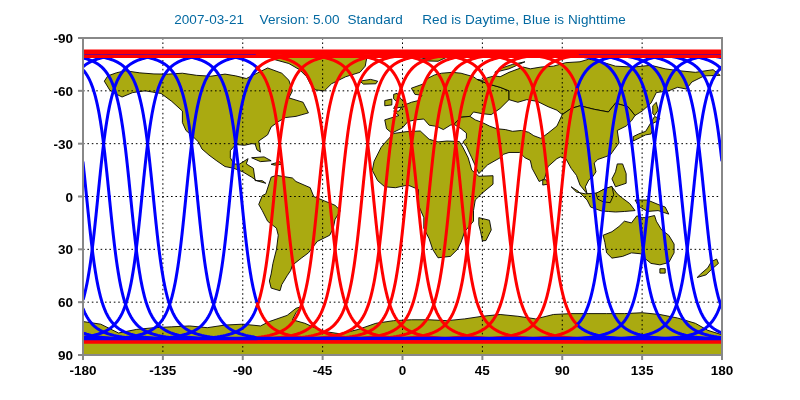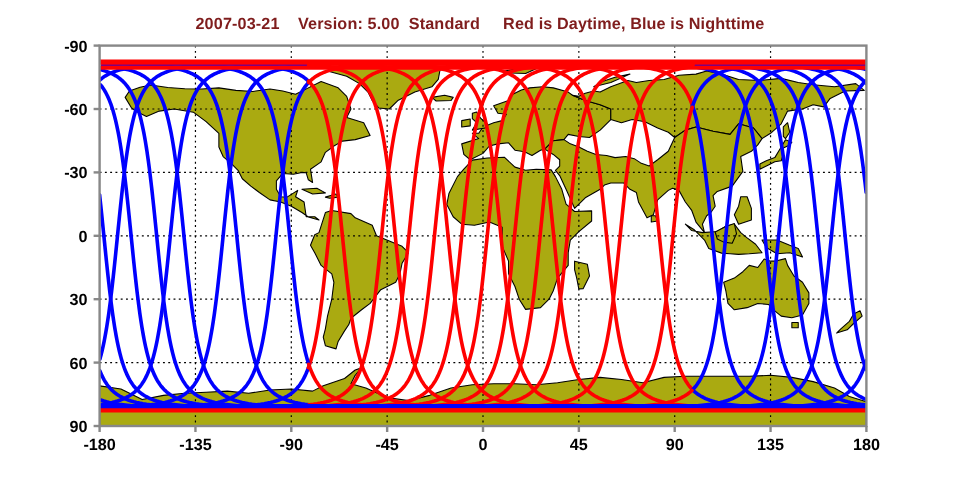--- a/index.html
+++ b/index.html
@@ -1,20 +1,20 @@
 <!DOCTYPE html>
 <html><head>
 <meta charset="utf-8">
 <style>
   html,body{margin:0;padding:0;background:#ffffff;}
   body{width:800px;height:400px;overflow:hidden;
        font-family:"Liberation Sans","DejaVu Sans",sans-serif;}
   #root{position:relative;width:800px;height:400px;background:#fff;}
   #title{position:absolute;left:0;top:12px;width:800px;text-align:center;
-         font-size:13.5px;font-weight:bold;color:#7f1d1d;letter-spacing:0.1px;
+         font-size:13.5px;font-weight:normal;color:#0369a1;letter-spacing:0.1px;
          white-space:pre;}
   #plotwrap{position:absolute;left:0;top:0;width:800px;height:400px;}
   svg{display:block;}
   .tlabel{font-size:13.5px;font-weight:bold;fill:#000;
           font-family:"Liberation Sans","DejaVu Sans",sans-serif;}
 </style>
 </head>
 <body>
 
 <div id="root">

